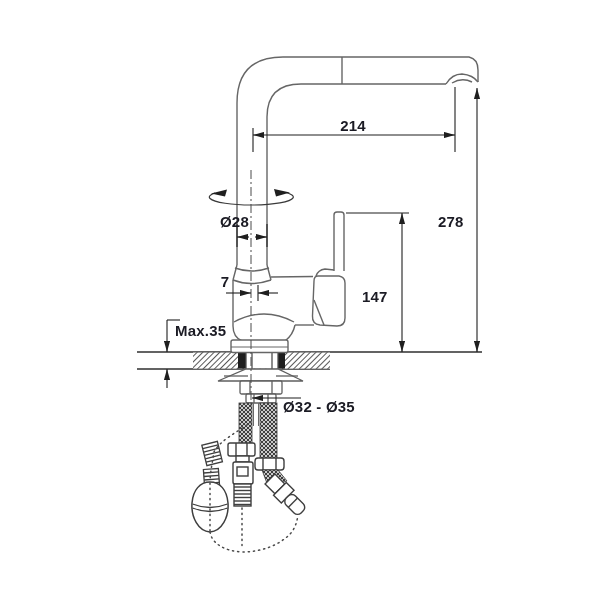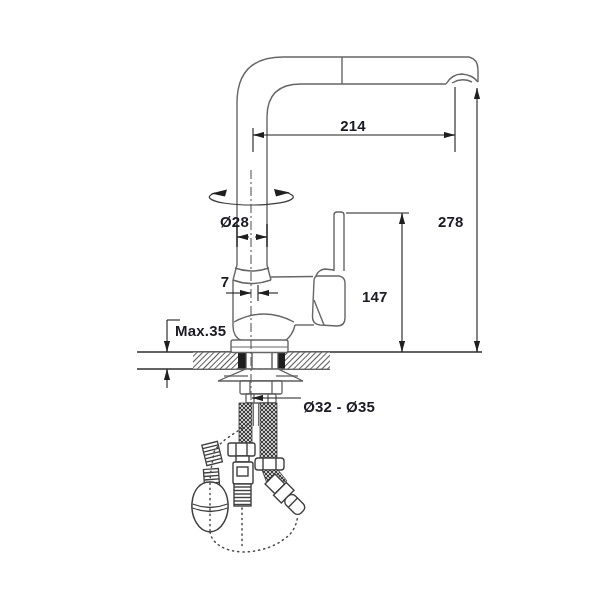--- a/index.html
+++ b/index.html
@@ -204,14 +204,14 @@
   <div class="dim-label r" style="left:438px;top:214px;width:36px;">278</div>
 
   <div class="dim-label r" style="left:362px;top:289px;width:36px;">147</div>
 
   <div class="dim-label" style="left:200px;top:214px;width:40px;margin-left:20px;">Ø28</div>
 
   <div class="dim-label c" style="left:218px;top:274px;width:14px;">7</div>
 
   <div class="dim-label" style="left:175px;top:323px;width:70px;">Max.35</div>
 
-  <div class="dim-label" style="left:283px;top:399px;width:92px;text-align:right;">Ø32 - Ø35</div>
+  <div class="dim-label" style="left:283px;top:399px;width:92px;">Ø32 - Ø35</div>
 </div>
 
 </body></html>

